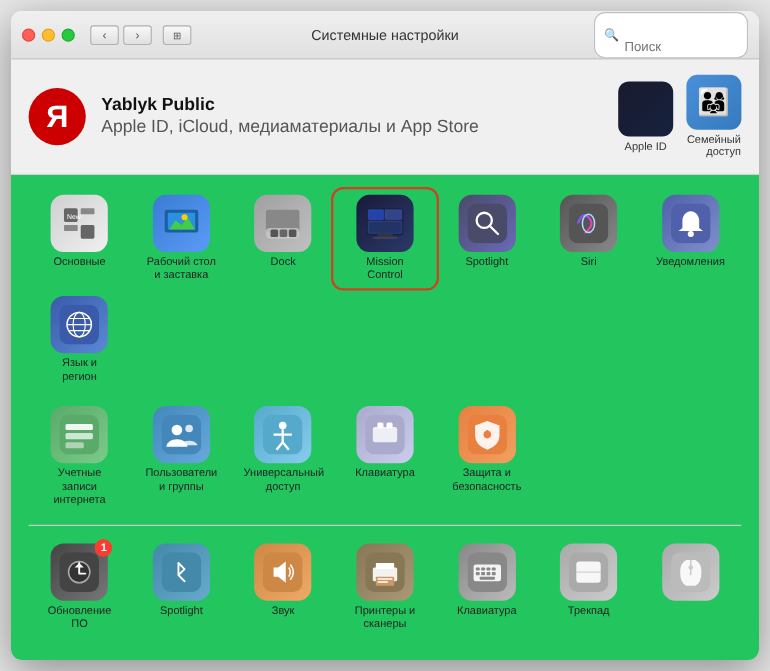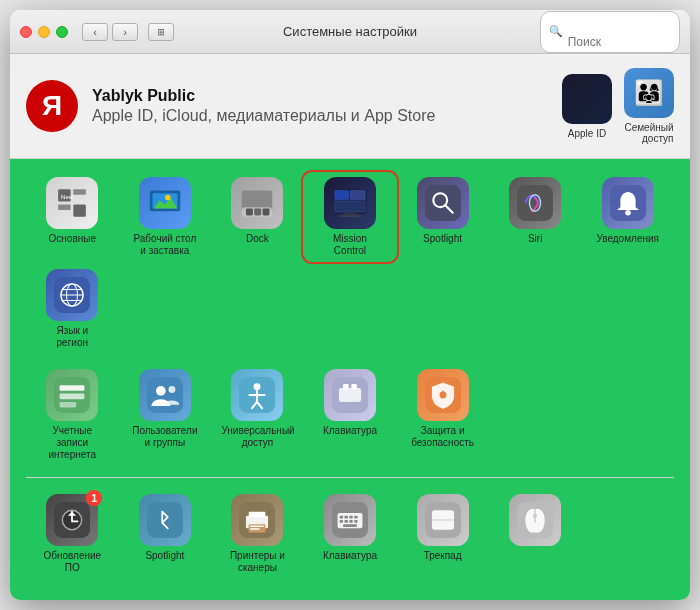--- a/index.html
+++ b/index.html
@@ -519,20 +519,33 @@
             <div class="icon-box ic-bt">
           <svg class="svg-icon" viewBox="0 0 52 52">
             <rect x="0" y="0" width="52" height="52" rx="12" fill="#4488aa"></rect>
             <path d="M22 14 L30 22 L22 30 L30 38 L22 30 L22 22Z" stroke="white" stroke-width="2.5" fill="none" stroke-linejoin="round"></path>
           </svg>
         </div>
           </div>
         <span class="icon-label">Spotlight</span>
       </div>
 
+      <div class="icon-item">
+        <div class="icon-wrap">
+            <div class="icon-box ic-zvuk">
+          <svg class="svg-icon" viewBox="0 0 52 52">
+            <rect x="0" y="0" width="52" height="52" rx="12" fill="#cc8844"></rect>
+            <path d="M14 20 L14 32 L20 32 L30 40 L30 12 L20 20Z" fill="white"></path>
+            <path d="M34 20 Q38 26 34 32" stroke="white" stroke-width="2" fill="none"></path>
+            <path d="M36 16 Q44 26 36 36" stroke="white" stroke-width="2" fill="none"></path>
+          </svg>
+        </div>
+          </div>
+        <span class="icon-label">Звук</span>
+      </div>
 
       <div class="icon-item">
         <div class="icon-wrap">
             <div class="icon-box ic-print">
           <svg class="svg-icon" viewBox="0 0 52 52">
             <rect x="0" y="0" width="52" height="52" rx="12" fill="#887755"></rect>
             <rect x="10" y="20" width="32" height="18" rx="2" fill="white" opacity="0.9"></rect>
             <rect x="14" y="14" width="24" height="8" rx="1" fill="white"></rect>
             <rect x="14" y="32" width="24" height="12" rx="1" fill="#cc9966"></rect>
             <rect x="16" y="34" width="20" height="2" rx="1" fill="white"></rect>

